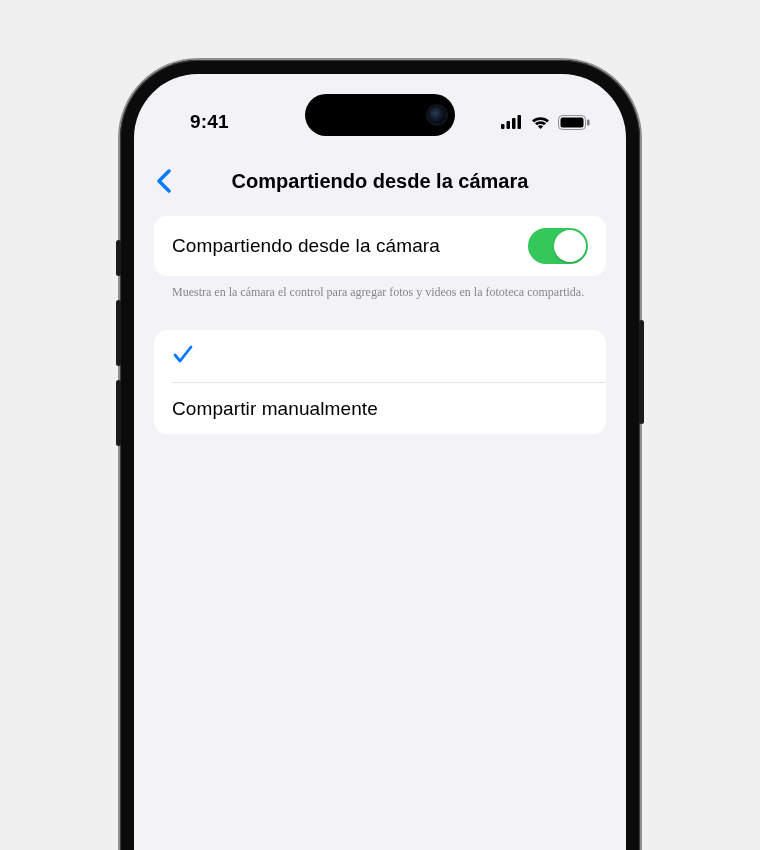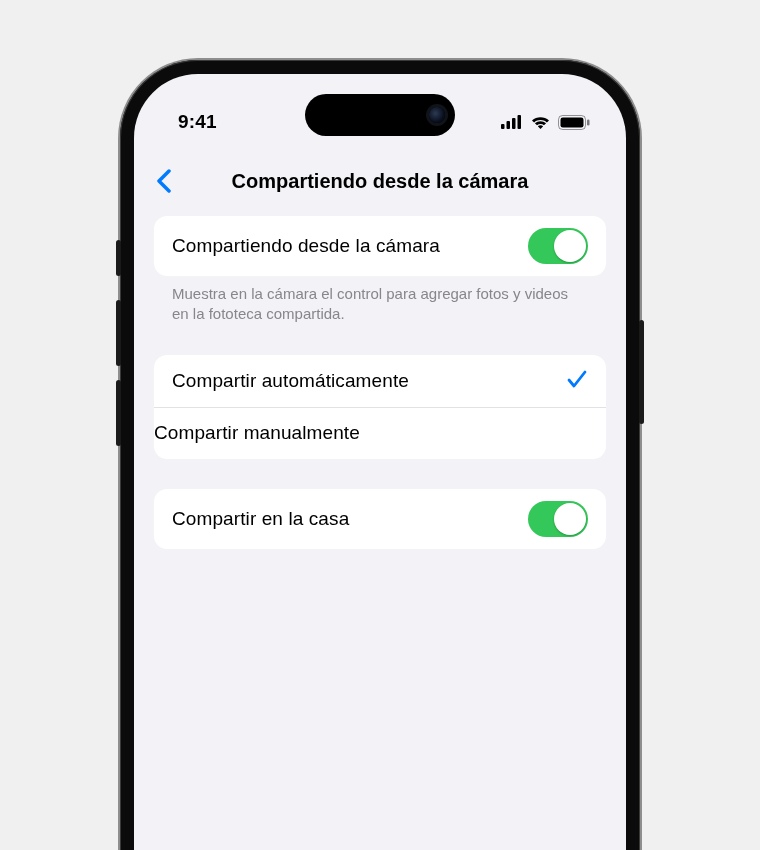--- a/index.html
+++ b/index.html
@@ -53,21 +53,21 @@
     justify-content: flex-end;
     padding-right: 10px;
   }
   .notch .cam {
     width: 16px; height: 16px; border-radius: 50%;
     background: radial-gradient(circle at 40% 40%, #2c3a52 0%, #0a1020 60%, #000 100%);
     box-shadow: 0 0 0 3px #101318;
   }
   .status-bar {
     position: absolute;
-    top: 0; left: 0; right: 0;
+    top: 0; left: 12px; right: 0;
     height: 74px;
     display: flex;
     justify-content: space-between;
     align-items: center;
     padding: 22px 36px 0 44px;
     z-index: 5;
   }
   .status-time {
     font-size: 19px;
     font-weight: 600;
@@ -120,33 +120,35 @@
   }
   .row {
     display: flex;
     align-items: center;
     justify-content: space-between;
     min-height: 52px;
     padding: 12px 18px;
   }
   .row + .row {
     border-top: 1px solid #e2e2e6;
+    margin-left: 18px;
     padding-left: 0;
   }
   .row + .row .row-label { margin-left: 0; }
   .row-label {
     font-size: 19px;
     color: #000;
     letter-spacing: 0.1px;
   }
   .footer {
-    font-size: 15px;
+    font-size: 12px;
     color: #87868b;
     padding: 8px 18px 0 18px;
     line-height: 1.35;
+    font-family: Liberation Serif, serif;
   }
   .group { margin-bottom: 30px; }
 
   
   .toggle {
     width: 60px;
     height: 36px;
     background: #34c759;
     border-radius: 20px;
     position: relative;
@@ -227,40 +229,31 @@
                 <div class="knob"></div>
               </div>
             </div>
           </div>
           <div class="footer">Muestra en la cámara el control para agregar fotos y videos en la fototeca compartida.</div>
         </div>
 
         <div class="group">
           <div class="card">
             <div class="row">
-              <span class="row-label">Compartir automáticamente</span>
               <span class="check">
                 <svg width="22" height="20" viewBox="0 0 22 20">
                   <polyline points="3,11 8,17 19,3" fill="none" stroke="#007aff" stroke-width="2.8" stroke-linecap="round" stroke-linejoin="round"></polyline>
                 </svg>
               </span>
             </div>
             <div class="row">
               <span class="row-label">Compartir manualmente</span>
             </div>
           </div>
         </div>
 
         <div class="group">
-          <div class="card">
-            <div class="row">
-              <span class="row-label">Compartir en la casa</span>
-              <div class="toggle">
-                <div class="knob"></div>
-              </div>
-            </div>
-          </div>
         </div>
 
       </div>
     </div>
   </div>
 </div>
 
 </body></html>

